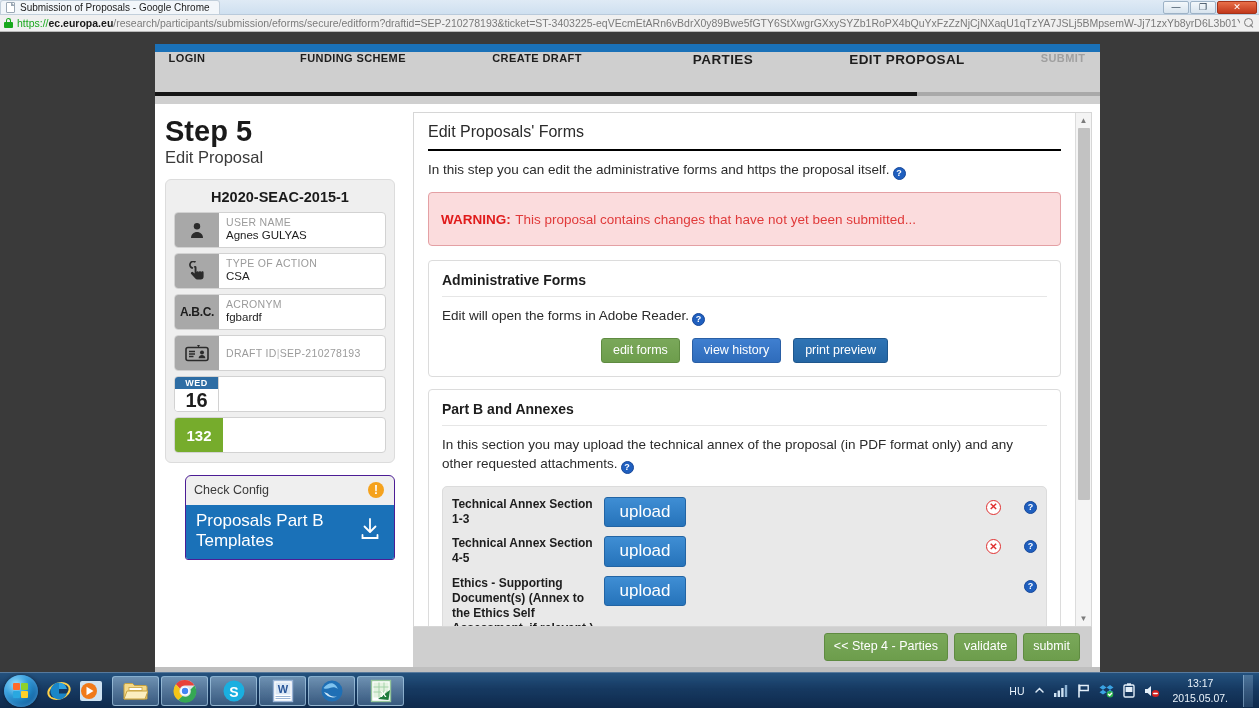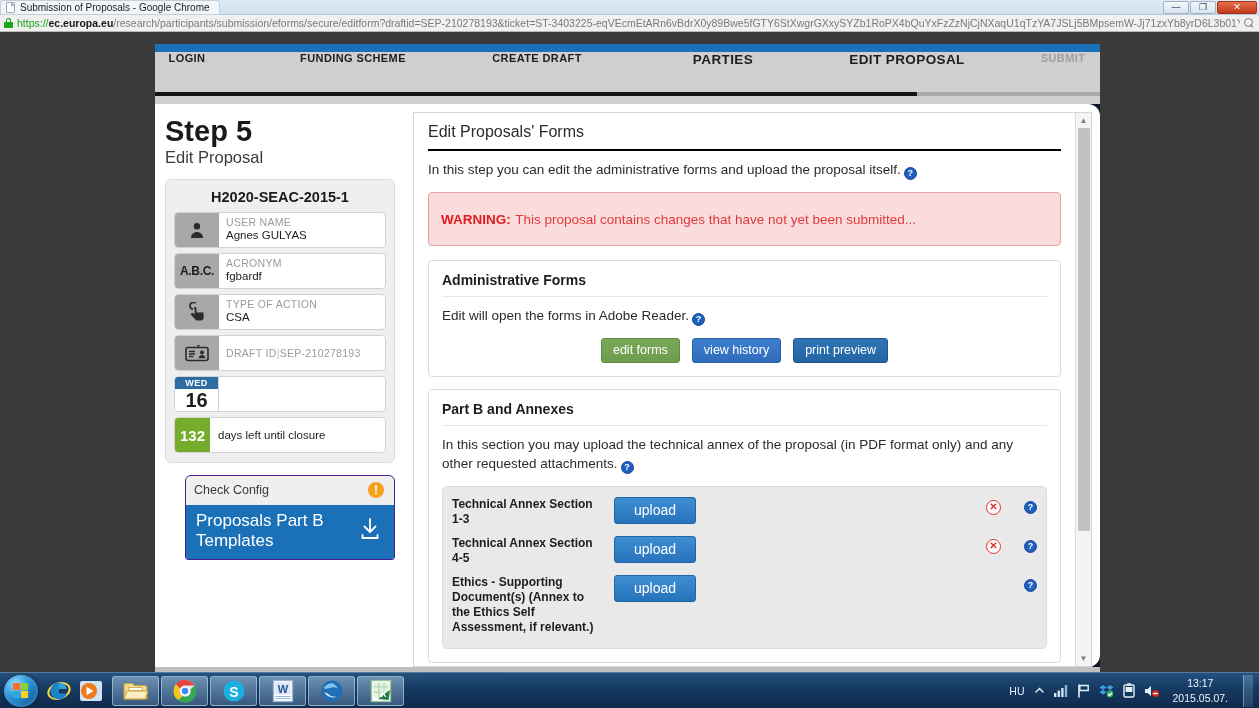--- a/index.html
+++ b/index.html
@@ -151,21 +151,21 @@
   #stepper .step.disabled .label { color: #a0a0a0; }
   #stepper .step .dot {
     width: 18px; height: 20px; border-radius: 50%; background: #151515;
     margin: 5px auto 0;
   }
   #stepper .step.big .dot { width: 22px; height: 24px; margin-top: 3px; }
   #stepper .step.disabled .dot { background: #a9a9a9; }
 
   
   #page-body {
-    flex: 1; display: flex; background: #fff; min-height: 0; border-radius: 12px;
+    flex: 1; display: flex; background: #fff; min-height: 0;
   }
 
   
   #sidebar {
     width: 250px; flex: none; padding: 12px 10px 0 10px; background: #fff;
   }
   #step-title {
     font-size: 29px; font-weight: bold; color: #1a1a1a; line-height: 1.05;
   }
   #step-subtitle {
@@ -212,21 +212,21 @@
   .info-row .cal .cal-top {
     background: #2e6da4; color: #fff; font-size: 9px; font-weight: bold;
     text-align: center; line-height: 12px; letter-spacing: .5px;
   }
   .info-row .cal .cal-day {
     flex: 1; display:flex; align-items:center; justify-content:center;
     font-size: 20px; font-weight: bold; color: #1d1d1d;
   }
   
   .info-row .days {
-    width: 35px; flex: none; background: #76ac2c; color: #fff;
+    width: 48px; flex: none; background: #76ac2c; color: #fff;
     display:flex; align-items:center; justify-content:center;
     font-size: 15px; font-weight: bold;
   }
   .info-row .days-label {
     display:flex; align-items:center; padding-left: 8px;
     font-size: 11.5px; color: #1d1d1d;
   }
 
   
   #check-config-card {
@@ -315,29 +315,29 @@
   .btn.green { background: linear-gradient(180deg,#7aa85a,#6d9d4c); border-color:#5f8b41; }
   .btn.blue  { background: linear-gradient(180deg,#3f7fd0,#2f6cbb); border-color:#2a5fa5; }
   .btn.blue2 { background: linear-gradient(180deg,#2f74b5,#2466a4); border-color:#1f578d; }
 
   
   #upload-list {
     margin-top: 12px; background: #e9e9e9; border: 1px solid #dcdcdc;
     border-radius: 5px; padding: 7px 9px;
   }
   .upload-row {
-    display: flex; align-items: flex-start; gap: 10px; padding: 3px 0 6px 0;
+    display: flex; align-items: flex-start; padding: 3px 0 6px 0;
   }
   .upload-row .name {
     width: 152px; flex: none; font-size: 12px; font-weight: bold; color:#1d1d1d;
     line-height: 1.25;
   }
   .btn.upload {
     background: linear-gradient(180deg,#3f8ed4,#2673ba); border-color:#2264a4;
-    width: 82px; text-align:center; font-size:14px; padding: 4px 0 5px;
+    width: 82px; text-align:center; font-size:17px; padding: 4px 0 5px;
     flex: none;
   }
   .upload-row .spacer { flex: 1; }
   .upload-row .actions { display:flex; gap: 20px; align-items: center; padding-top: 3px; }
   .del-icon {
     width: 15px; height: 15px; border-radius: 50%;
     border: 1.5px solid #e03030; color:#e03030; font-size: 10px; font-weight: bold;
     display:flex; align-items:center; justify-content:center; line-height:1;
     background:#fff;
   }
@@ -480,38 +480,38 @@
               </div>
               <div class="txt">
                 <div class="k">USER NAME</div>
                 <div class="v">Agnes GULYAS</div>
               </div>
             </div>
 
 
             <div class="info-row">
               <div class="ic">
-                <span class="abc">A.B.C.</span>
-              </div>
-              <div class="txt">
-                <div class="k">ACRONYM</div>
-                <div class="v">fgbardf</div>
-              </div>
-            </div>
-
-            <div class="info-row">
-              <div class="ic">
                 <svg width="18" height="20" viewBox="0 0 18 20">
                   <path d="M7.5 1.2a3.4 3.4 0 1 0-2.6 6" fill="none" stroke="#2b2b2b" stroke-width="1.7"></path>
                   <path d="M6.6 6.5v6.1l-1.5-1.4a1.3 1.3 0 0 0-1.9 1.8l4.1 4.6c.5.6 1.2.9 2 .9h3.3a3 3 0 0 0 3-3v-4c0-.7-.5-1.2-1.2-1.2s-1.2.5-1.2 1.2c0-.8-.5-1.3-1.2-1.3s-1.2.5-1.2 1.3c0-.8-.5-1.3-1.2-1.3-.5 0-.9.3-1.1.7V6.5a1.4 1.4 0 0 0-2.8 0z" fill="#2b2b2b"></path>
                 </svg>
               </div>
               <div class="txt">
                 <div class="k">TYPE OF ACTION</div>
                 <div class="v">CSA</div>
+              </div>
+            </div>
+
+            <div class="info-row">
+              <div class="ic">
+                <span class="abc">A.B.C.</span>
+              </div>
+              <div class="txt">
+                <div class="k">ACRONYM</div>
+                <div class="v">fgbardf</div>
               </div>
             </div>
 
             <div class="info-row draft">
               <div class="ic">
                 <svg width="24" height="17" viewBox="0 0 24 17">
                   <rect x="1" y="2.5" width="22" height="13" rx="2" fill="none" stroke="#2b2b2b" stroke-width="1.6"></rect>
                   <path d="M4 6.5h6M4 9h6M4 11.5h4.5" stroke="#2b2b2b" stroke-width="1.3"></path>
                   <circle cx="17" cy="7.5" r="2" fill="#2b2b2b"></circle>
                   <path d="M13.6 13.2c0-1.9 1.5-3.2 3.4-3.2s3.4 1.3 3.4 3.2z" fill="#2b2b2b"></path>
@@ -525,21 +525,20 @@
 
             <div class="info-row">
               <div class="cal">
                 <div class="cal-top">WED</div>
                 <div class="cal-day">16</div>
               </div>
             </div>
 
             <div class="info-row" style="margin-bottom:0;">
               <div class="days">132</div>
-              <div class="days-label">days left until closure</div>
             </div>
           </div>
 
           <div id="check-config-card">
             <div id="check-config-row">
               <span class="label">Check Config</span>
               <span class="warn-badge">!</span>
             </div>
             <div id="download-btn">
               <span class="t">Proposals Part B Templates</span>
@@ -552,21 +551,21 @@
             </div>
           </div>
         </div>
 
         <div id="main-wrap">
           <div id="main-panel">
             <div id="main-scroll">
 
               <h2 class="sect-title">Edit Proposals' Forms</h2>
 
-              <p class="sect-text"><span>In this step you can edit the administrative forms and upload the proposal itself.</span><span class="help-icon">?</span></p>
+              <p class="sect-text"><span>In this step you can edit the administrative forms and https the proposal itself.</span><span class="help-icon">?</span></p>
 
               <div id="warning-box">
                 <span class="wlabel">WARNING:</span>
                 <span class="wtext">This proposal contains changes that have not yet been submitted...</span>
               </div>
 
               <div class="panel-box">
                 <h3>Administrative Forms</h3>
                 <p><span>Edit will open the forms in Adobe Reader.</span><span class="help-icon">?</span></p>
                 <div class="btn-row">
@@ -617,20 +616,25 @@
 
             <div id="main-sb">
               <div class="arrow">▲</div>
               <div class="track">
                 <div class="thumb"></div>
               </div>
               <div class="arrow">▼</div>
             </div>
           </div>
 
+          <div id="action-bar">
+            <span class="btn green">&lt;&lt; Step 4 - Parties</span>
+            <span class="btn green">validate</span>
+            <span class="btn green">submit</span>
+          </div>
         </div>
       </div>
 
       <div id="page-bottombar"></div>
     </div>
   </div>
 </div>
 
 <div id="taskbar">
 

